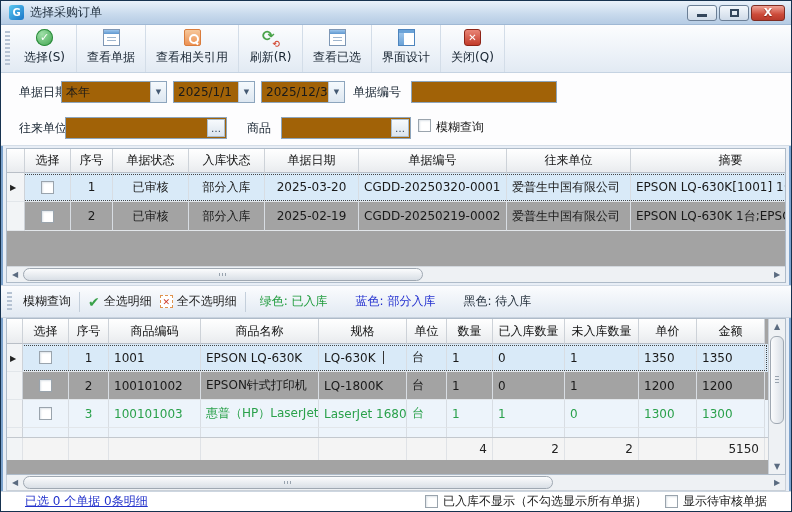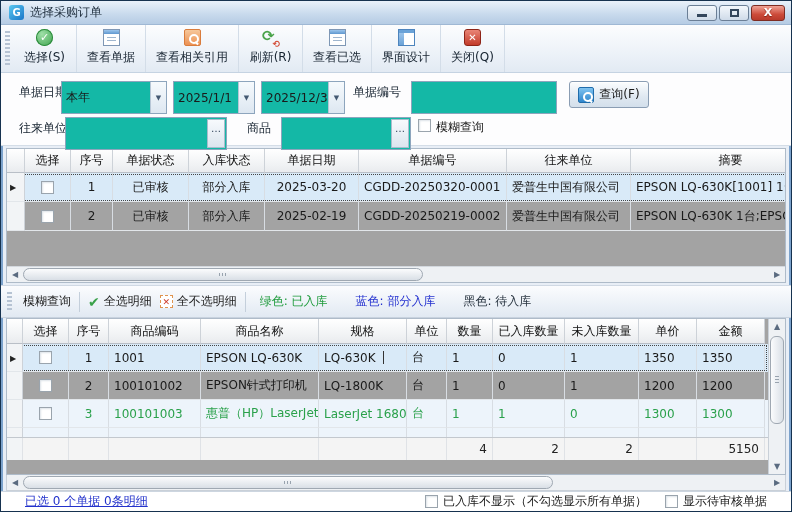--- a/index.html
+++ b/index.html
@@ -37,21 +37,21 @@
   .refresh-icon::after { content:"⟲"; position:absolute; right:-1px; bottom:-3px; font-size:9px; font-weight:bold; color:#d4503c; }
   .layout-icon { background:#fff; border:1px solid #4d84bd; }
   .layout-icon::before { content:""; position:absolute; left:0; top:0; bottom:0; width:5px; background:linear-gradient(#a8ccee,#6ba3d8); }
   .layout-icon::after { content:""; position:absolute; left:0; right:0; top:0; height:3px; background:#6ba3d8; }
   .close-red-icon { background:linear-gradient(#e98576,#c23b2a); border:1px solid #8e2417; border-radius:3px; }
   .close-red-icon::after { content:"✕"; position:absolute; inset:0; text-align:center; line-height:16px; color:#fff; font-size:10px; font-weight:bold; }
 
   
   .filters { height:73px; background:#fdfdfe; border-bottom:1px solid #d4dde7; position:relative; }
   .f-label { position:absolute; white-space:nowrap; color:#15222f; line-height:22px; }
-  .combo, .tinput { position:absolute; height:33px; background:#14b8a6; border:1px solid #8da5bd; }
+  .combo, .tinput { position:absolute; height:22px; background:#a16207; border:1px solid #8da5bd; }
   .combo { display:flex; align-items:center; }
   .combo .val { flex:1; padding:0 4px; overflow:hidden; white-space:nowrap; }
   .combo .drop { width:16px; height:100%; border-left:1px solid #b7c6d6; background:linear-gradient(#f6fafd,#dde7f1); color:#445972; font-size:7px; display:flex; align-items:center; justify-content:center; }
   .tinput { padding:0 4px; line-height:20px; }
   .tinput .browse { position:absolute; right:1px; top:1px; bottom:1px; width:18px; background:linear-gradient(#f7fafd,#dce5ee); border:1px solid #a9bccd; font-size:10px; line-height:18px; text-align:center; color:#33465c; }
   .query-btn { position:absolute; left:568px; top:8px; width:80px; height:27px; border:1px solid #8framea; border:1px solid #8a9db3; border-radius:3px; background:linear-gradient(#fbfdfe,#dfe8f1 60%,#d3dfeb); display:flex; align-items:center; justify-content:center; gap:5px; box-shadow:0 1px 0 #fff inset; }
   .search-blue-icon { position:relative; width:16px; height:16px; background:linear-gradient(#7fc3f0,#2f86cc); border:1px solid #1f6cab; border-radius:2px; display:inline-block; }
   .checkbox { width:13px; height:13px; background:#fff; border:1px solid #9aa4ad; box-shadow:inset 1px 1px 2px #dde3e8; display:inline-block; vertical-align:-2px; }
   .fuzzy { position:absolute; left:417px; top:46px; display:flex; gap:5px; }
 
@@ -186,24 +186,20 @@
     <div class="combo" style="left:172px;top:8px;width:82px">
       <span class="val">2025/1/1</span>
         <span class="drop">▼</span>
     </div>
     <div class="combo" style="left:260px;top:8px;width:84px">
       <span class="val">2025/12/31</span>
         <span class="drop">▼</span>
     </div>
     <div class="f-label" style="left:352px;top:8px">单据编号</div>
     <input class="tinput" style="left: 410px; top: 8px; width: 146px;" value="">
-    <div class="query-btn">
-      <span class="search-blue-icon"></span>
-      <span>查询(F)</span>
-    </div>
     <div class="f-label" style="left:18px;top:44px">往来单位</div>
     <div class="tinput" style="left:64px;top:44px;width:162px">
       <span></span>
       <span class="browse">…</span>
     </div>
     <div class="f-label" style="left:246px;top:44px">商品</div>
     <div class="tinput" style="left:280px;top:44px;width:130px">
       <span></span>
       <span class="browse">…</span>
     </div>

